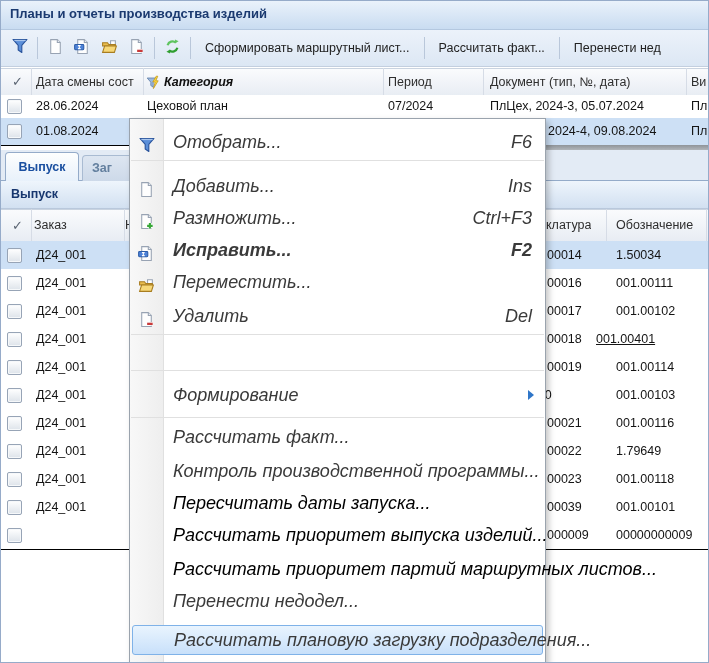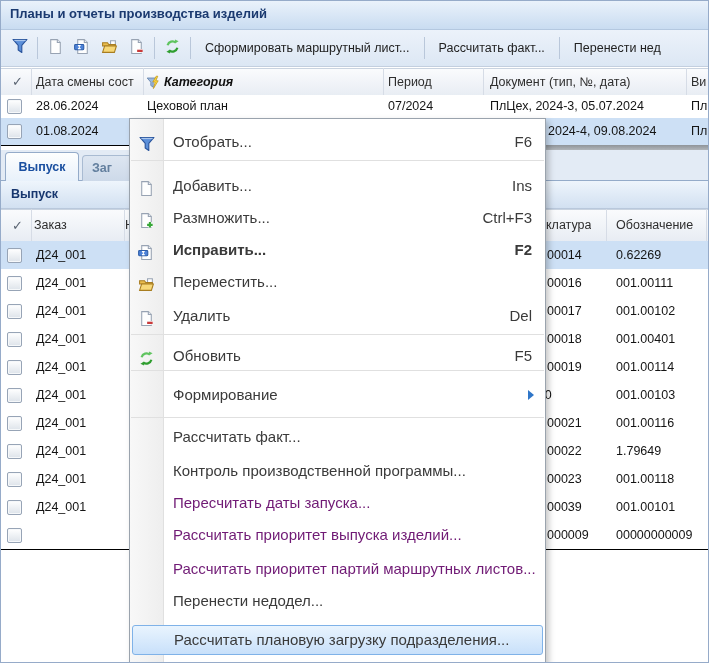--- a/index.html
+++ b/index.html
@@ -41,25 +41,25 @@
     background:linear-gradient(#dde6f1,#cdd9e9);color:#64809f;border-color:#a9bbd2;}
   
   .panelhead{left:0;top:180px;width:709px;height:28px;
     background:linear-gradient(#eef5fc,#d2e0f1);border-bottom:1px solid #b9c8dc;box-sizing:border-box;}
   .panelhead span{display:block;margin:6px 0 0 10px;font-size:12.5px;font-weight:bold;color:#17366e;}
   
   .menu{left:128px;top:117px;width:417px;height:546px;background:#fff;
     border:1px solid #9aa3ad;box-shadow:3px 3px 6px rgba(0,0,0,.22);z-index:10;box-sizing:border-box;}
   .menustrip{position:absolute;left:0;top:0;bottom:0;width:33px;
     background:linear-gradient(to right,#f8f8f8,#eeeeee);border-right:1px solid #e0e0e0;}
-  .mitem{position:absolute;left:0;right:0;height:30px;line-height:30px;font-size:15px;color:#3a3a3a;}
+  .mitem{position:absolute;left:0;right:0;height:30px;line-height:30px;font-size:18px;color:#3a3a3a;font-style:italic;}
   .mitem .lbl{position:absolute;left:43px;white-space:nowrap;}
   .mitem .sc{position:absolute;right:13px;}
   .mitem.bold{font-weight:bold;}
-  .mitem.dis{color:#701a75;}
+  .mitem.dis{color:#000000;}
   .mitem.hl{left:2px;right:2px;height:28px;line-height:28px;border:1px solid #7fb2e8;border-radius:3px;
     background:linear-gradient(#e9f4fe,#c8e0fa);}
   .mitem.hl .lbl{left:41px;}
   .msep{position:absolute;left:1px;right:1px;height:1px;background:#e0e0e0;}
   .micon{position:absolute;left:8px;width:17px;height:17px;}
   .marrow{position:absolute;right:11px;top:10px;width:0;height:0;
     border-top:5px solid transparent;border-bottom:5px solid transparent;border-left:6px solid #2f76c8;}
 </style>
 </head>
 <body>
@@ -182,39 +182,39 @@
         <div class="hcell" style="left: 615px; top: 8px;">Обозначение</div>
       </div>
       <div class="vline abs" style="left: 30px; top: 208px; height: 340px;"></div>
       <div class="vline abs" style="left: 123px; top: 208px; height: 340px;"></div>
       <div class="vline abs" style="left: 605px; top: 208px; height: 340px;"></div>
       <div class="vline abs" style="left: 705px; top: 208px; height: 340px;"></div>
       <div class="grow abs sel" style="top: 240px; height: 28px;">
         <div class="cb" style="left: 6px; top: 7px;"></div>
         <div class="cell" style="left: 35px; line-height: 28px;">Д24_001</div>
         <div class="cell" style="left: 546px; line-height: 28px;">00014</div>
-        <div class="cell" style="left: 615px; line-height: 28px;">0.62269</div>
+        <div class="cell" style="left: 615px; line-height: 28px;">1.50034</div>
       </div>
       <div class="grow abs" style="top: 268px; height: 28px;">
         <div class="cb" style="left: 6px; top: 7px;"></div>
         <div class="cell" style="left: 35px; line-height: 28px;">Д24_001</div>
         <div class="cell" style="left: 546px; line-height: 28px;">00016</div>
         <div class="cell" style="left: 615px; line-height: 28px;">001.00111</div>
       </div>
       <div class="grow abs" style="top: 296px; height: 28px;">
         <div class="cb" style="left: 6px; top: 7px;"></div>
         <div class="cell" style="left: 35px; line-height: 28px;">Д24_001</div>
         <div class="cell" style="left: 546px; line-height: 28px;">00017</div>
         <div class="cell" style="left: 615px; line-height: 28px;">001.00102</div>
       </div>
       <div class="grow abs" style="top: 324px; height: 28px;">
         <div class="cb" style="left: 6px; top: 7px;"></div>
         <div class="cell" style="left: 35px; line-height: 28px;">Д24_001</div>
         <div class="cell" style="left: 546px; line-height: 28px;">00018</div>
-        <div class="cell" style="left: 615px; line-height: 28px;">001.00401</div>
+        <div class="cell" style="left: 595px; line-height: 28px; text-decoration: underline;">001.00401</div>
       </div>
       <div class="grow abs" style="top: 352px; height: 28px;">
         <div class="cb" style="left: 6px; top: 7px;"></div>
         <div class="cell" style="left: 35px; line-height: 28px;">Д24_001</div>
         <div class="cell" style="left: 546px; line-height: 28px;">00019</div>
         <div class="cell" style="left: 615px; line-height: 28px;">001.00114</div>
       </div>
       <div class="grow abs" style="top: 380px; height: 28px;">
         <div class="cb" style="left: 6px; top: 7px;"></div>
         <div class="cell" style="left: 35px; line-height: 28px;">Д24_001</div>
@@ -306,30 +306,20 @@
       <div class="mitem" style="top: 182px;">
         <div class="lbl">Удалить</div>
         <div class="sc">Del</div>
         <div class="micon" style="top: 6px;"><svg width="17" height="17" viewBox="0 0 16 16">
             <path d="M3.5 1.5h6.2l2.8 2.8v10.2h-9z" fill="#fefefe" stroke="#98a3b3"></path>
             <path d="M9.7 1.5v2.8h2.8" fill="#e7ebf1" stroke="#98a3b3"></path>
             <path d="M8.6 12.1h5.2" stroke="#ffffff" stroke-width="3.4"></path>
             <path d="M8.6 12.1h5.2" stroke="#c93a3a" stroke-width="2.2"></path>
           </svg></div>
       </div>
-      <div class="mitem" style="top: 222px;">
-        <div class="lbl">Обновить</div>
-        <div class="sc">F5</div>
-        <div class="micon" style="top: 6px;"><svg width="17" height="17" viewBox="0 0 16 16">
-            <path d="M12.6 9.2a4.8 4.8 0 0 1-7.8 2.4" fill="none" stroke="#2f9e2f" stroke-width="2.1"></path>
-            <path d="M3.4 6.8a4.8 4.8 0 0 1 7.8-2.4" fill="none" stroke="#5fc45f" stroke-width="2.1"></path>
-            <path d="M5.7 14.7l-.3-3.7-3.1 1.9z" fill="#2f9e2f"></path>
-            <path d="M10.3 1.3l.3 3.7 3.1-1.9z" fill="#5fc45f"></path>
-          </svg></div>
-      </div>
       <div class="mitem" style="top: 261px;">
         <div class="lbl">Формирование</div>
         <div class="marrow"></div>
       </div>
       <div class="mitem" style="top: 303px;">
         <div class="lbl">Рассчитать факт...</div>
       </div>
       <div class="mitem" style="top: 337px;">
         <div class="lbl">Контроль производственной программы...</div>
       </div>

